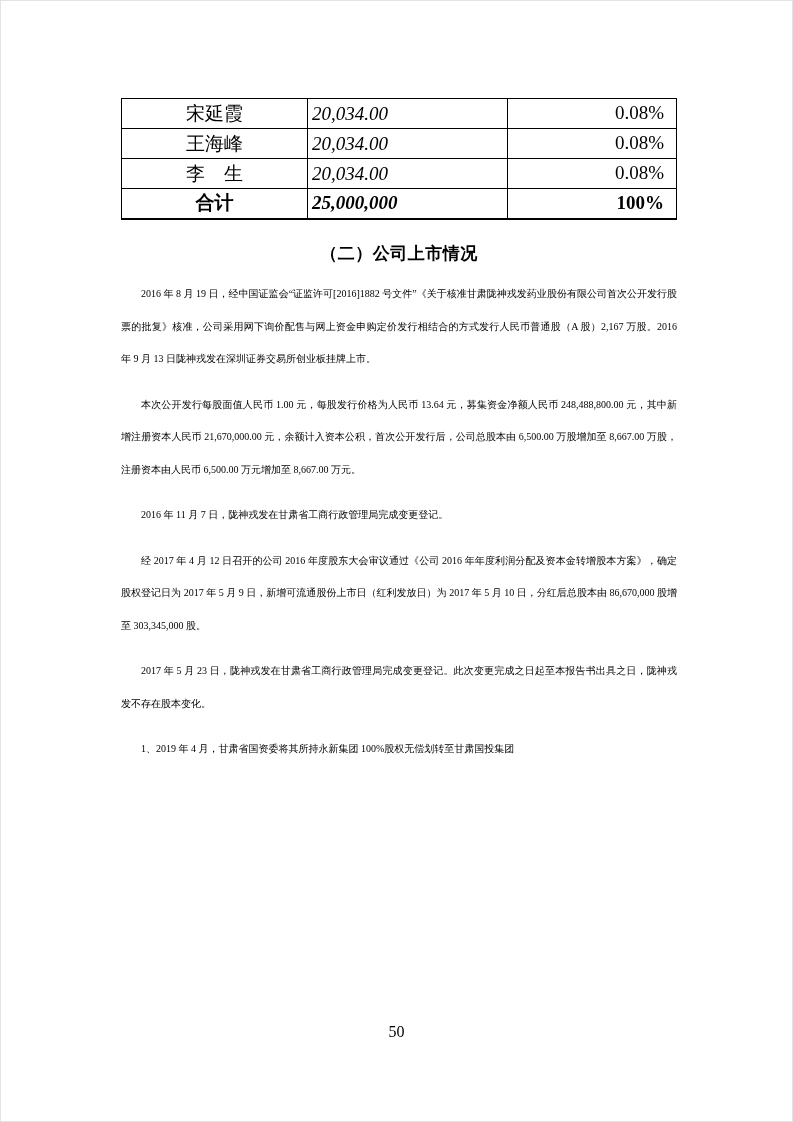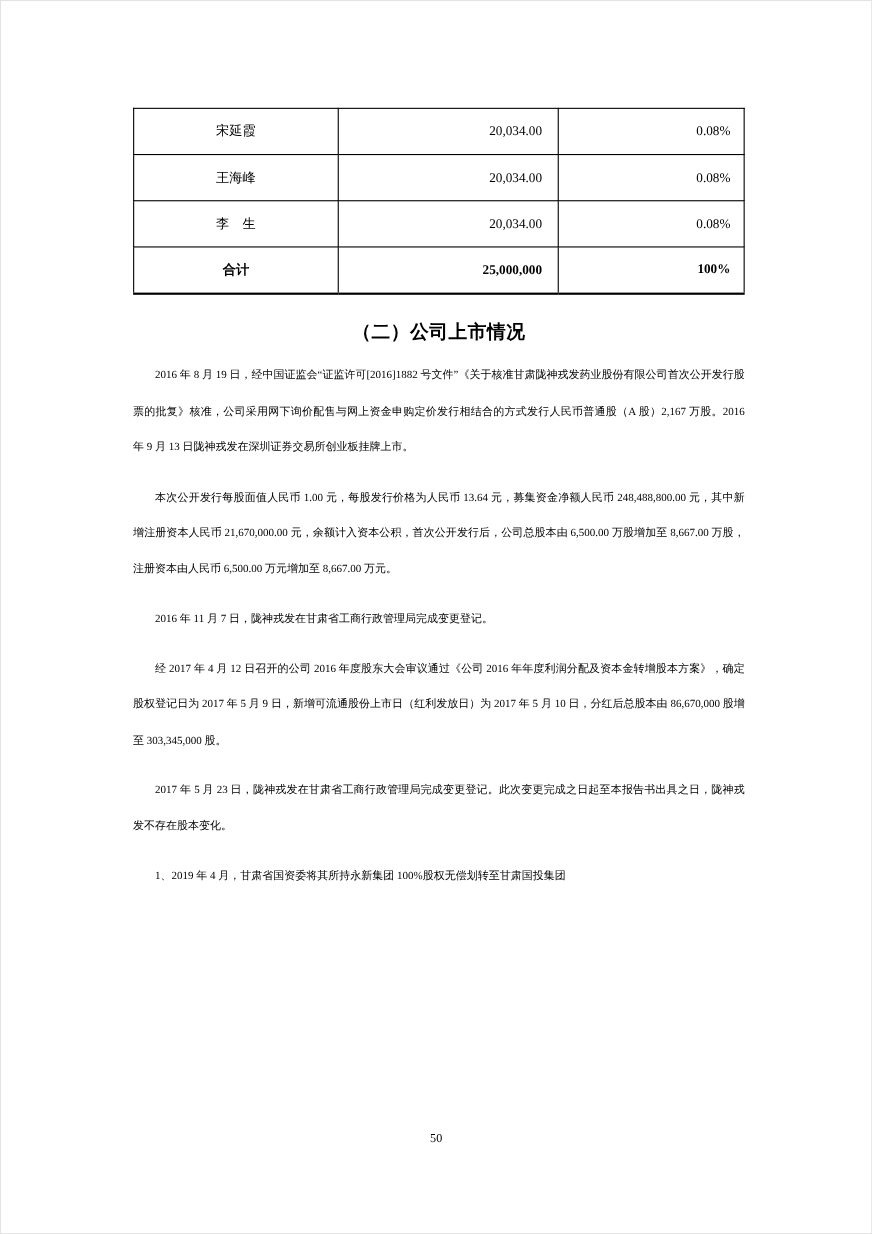--- a/index.html
+++ b/index.html
@@ -20,26 +20,26 @@
     left: 120px;
     top: 97px;
     width: 556px;
   }
   table.shares-table {
     width: 100%;
     border-collapse: collapse;
   }
   table.shares-table td {
     border: 1px solid #000000;
-    height: 42px;
-    font-size: 12px;
+    height: 30px;
+    font-size: 19px;
     vertical-align: middle;
   }
   td.c1 { width: 33.5%; text-align: center; padding: 0 4px; }
-  td.c2 { width: 36%;  text-align: right;  padding: 0 14px 0 4px; }
+  td.c2 { width: 36%;   padding: 0 14px 0 4px; font-style: italic; }
   td.c3 { width: 30.5%; text-align: right; padding: 0 12px 1px 4px; }
   tr.total-row td { font-weight: bold; }
   table.shares-table tr.total-row td { border-bottom: 2px solid #000000; }
 
   .heading {
     font-family: "Liberation Sans", "DejaVu Sans", sans-serif;
     font-size: 17px;
     font-weight: bold;
     letter-spacing: 0.5px;
     margin: 22px 0 8px 0;
@@ -53,21 +53,21 @@
     text-indent: 2em;
     margin-top: 13px;
     word-break: break-all;
   }
   .page-number {
     position: absolute;
     bottom: 80px;
     left: 0;
     right: 0;
     text-align: center;
-    font-size: 11px;
+    font-size: 16px;
   }
 </style>
 </head>
 <body>
 
 <div class="page">
   <div class="content">
 
     <table class="shares-table">
       <tbody>

